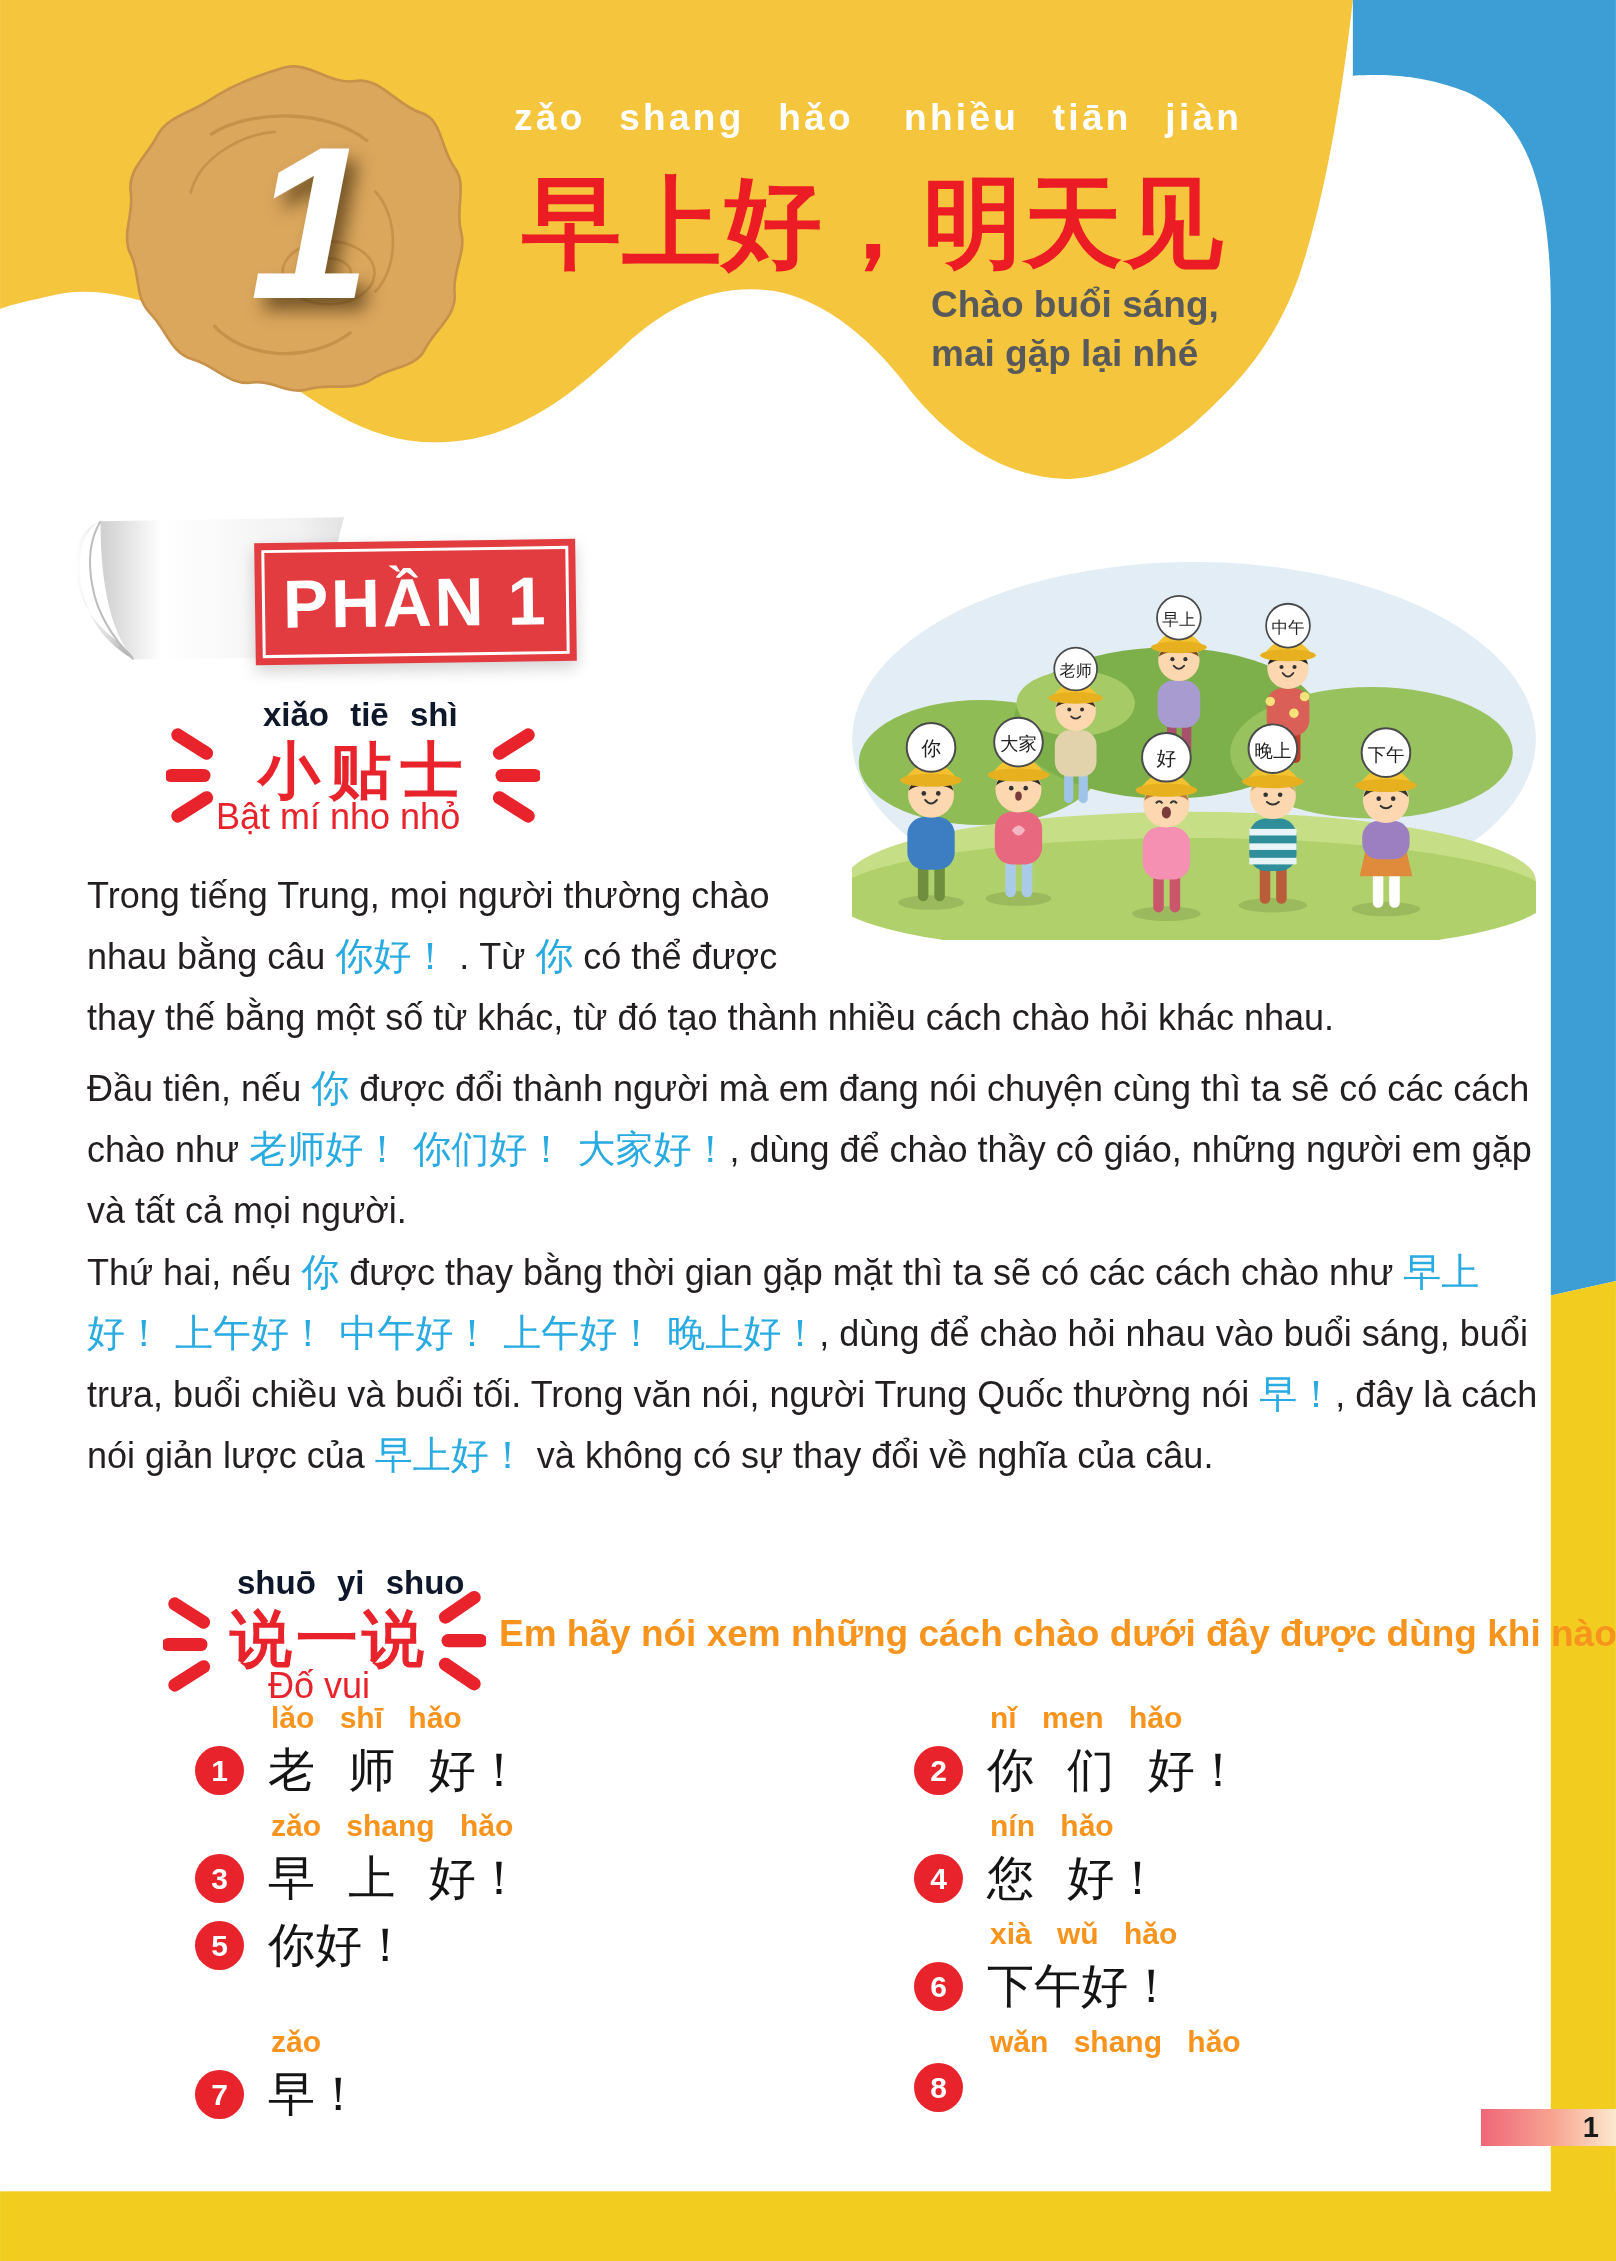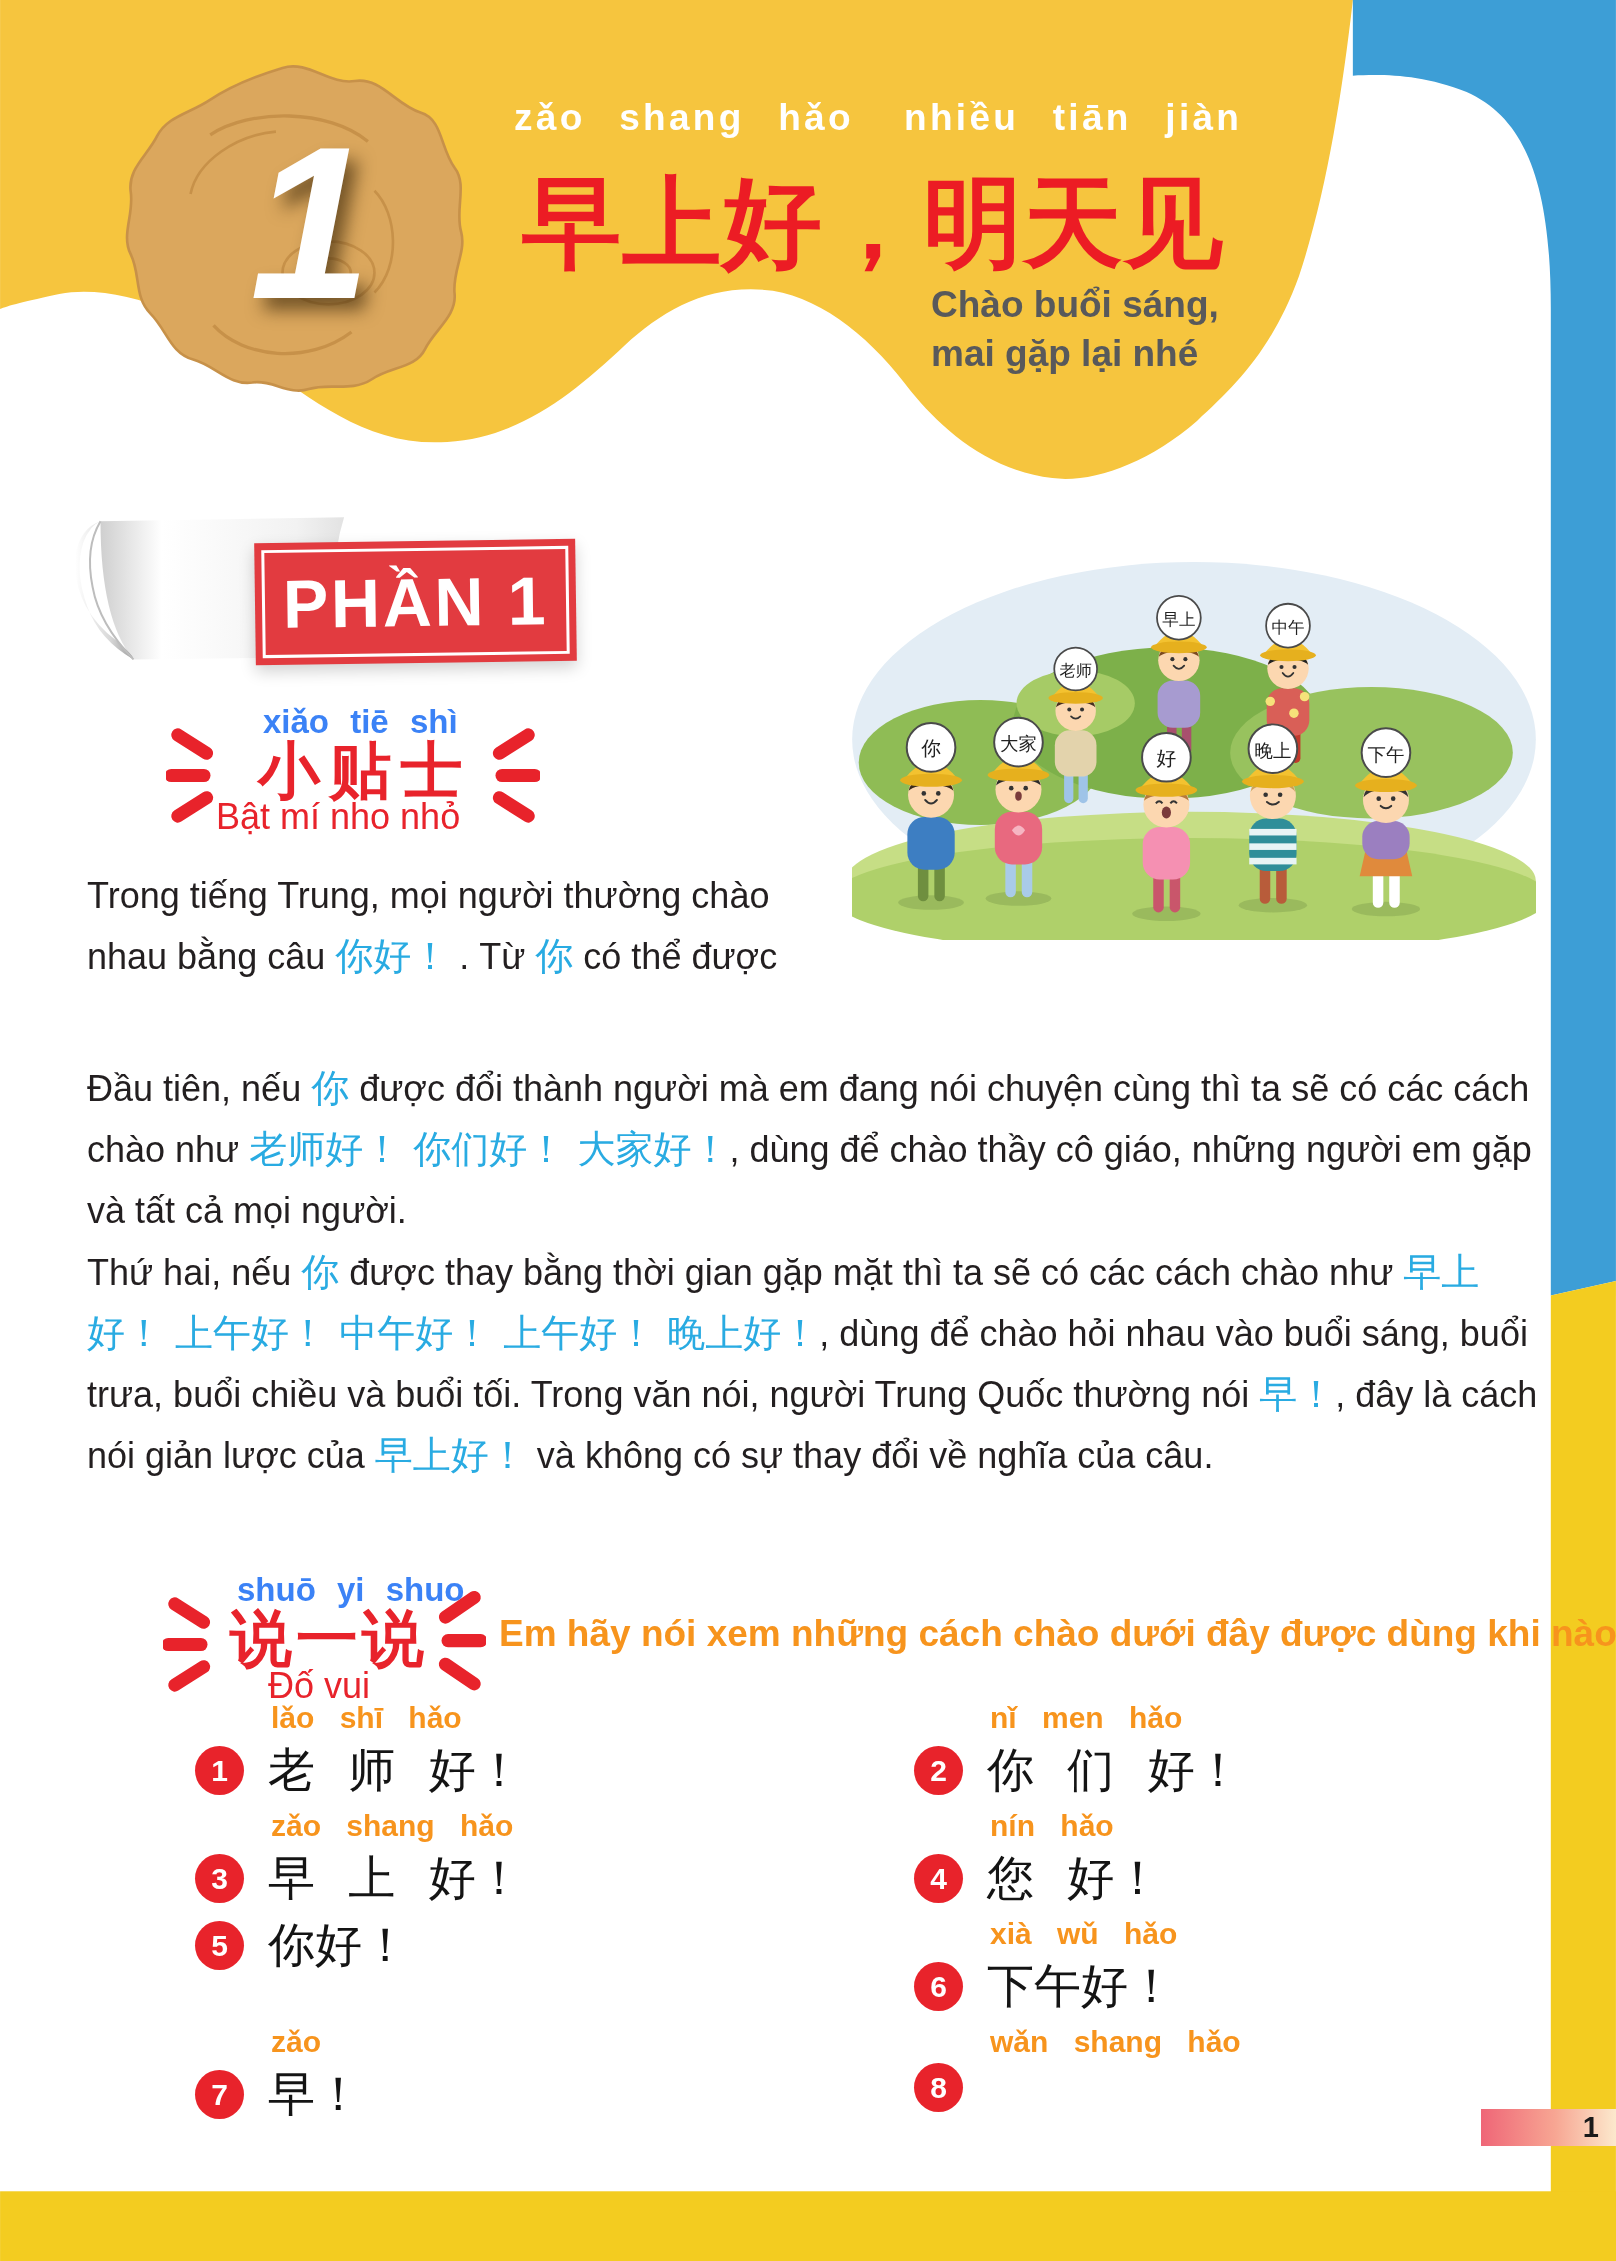--- a/index.html
+++ b/index.html
@@ -25,21 +25,21 @@
     background:#E23B40; transform:rotate(-0.8deg);
     box-shadow:0 6.6px 16px rgba(0,0,0,.18);
     display:flex; align-items:center; justify-content:center;
   }
   .banner-red:before{
     content:""; position:absolute; inset:6.6px; border:3.3px solid #ffffff;
   }
   .banner-label{color:#fff; font-size:68px; font-weight:900; letter-spacing:2.6px; white-space:nowrap;}
 
   
-  .pin-blue{color:#3b82f6; font-size:33px; font-weight:bold; word-spacing:12px; white-space:nowrap;margin-top:7px;}
+  .pin-blue{color:#0f172a; font-size:33px; font-weight:bold; word-spacing:12px; white-space:nowrap;}
   .hanzi-red{color:#E8232B; font-size:62px; font-weight:bold; font-family:Liberation Mono, monospace; letter-spacing:9.2px; white-space:nowrap;}
   .viet-red{color:#E8232B; font-size:36px; font-weight:400; white-space:nowrap;}
   .prompt-orange{color:#F7941D; font-size:37px; font-weight:800; white-space:nowrap;}
 
   
   .para{font-size:36px; line-height:61px; width:1463px; text-align:left;}
   .cn{color:#29ABE2; font-family:"DejaVu Serif", serif; font-size:38px;}
   .pline{white-space:nowrap;}
 
   
@@ -272,20 +272,21 @@
       <text x="0" y="-36" text-anchor="middle" font-size="28" fill="#222">下午</text>
       <circle cx="-11" cy="22" r="3.5" fill="#333"></circle>
         <circle cx="11" cy="22" r="3.5" fill="#333"></circle>
       <path d="M-8,33 Q0,40 8,33" stroke="#333" stroke-width="3" fill="none" stroke-linecap="round"></path>
     </g>
   </svg>
 
   <div class="abs para" style="left:87px;top:865px;">
     <div class="pline">Trong tiếng Trung, mọi người thường chào</div>
     <div class="pline"><span>nhau bằng câu </span><span class="cn">你好！</span><span> . Từ </span><span class="cn">你</span><span> có thể được</span></div>
+    <div class="pline">thay thế bằng một số từ khác, từ đó tạo thành nhiều cách chào hỏi khác nhau.</div>
   </div>
 
   <div class="abs para" style="left:87px;top:1058px;">
     <span>Đầu tiên, nếu </span><span class="cn">你</span><span> được đổi thành người mà em đang nói chuyện cùng thì ta sẽ có các cách chào như </span><span class="cn">老师好！ 你们好！ 大家好！</span><span>, dùng để chào thầy cô giáo, những người em gặp và tất cả mọi người.</span>
   </div>
 
   <div class="abs para" style="left:87px;top:1242px;">
     <span>Thứ hai, nếu </span><span class="cn">你</span><span> được thay bằng thời gian gặp mặt thì ta sẽ có các cách chào như </span><span class="cn">早上好！ 上午好！ 中午好！ 上午好！ 晚上好！</span><span>, dùng để chào hỏi nhau vào buổi sáng, buổi trưa, buổi chiều và buổi tối. Trong văn nói, người Trung Quốc thường nói </span><span class="cn">早！</span><span>, đây là cách nói giản lược của </span><span class="cn">早上好！</span><span> và không có sự thay đổi về nghĩa của câu.</span>
   </div>
 

